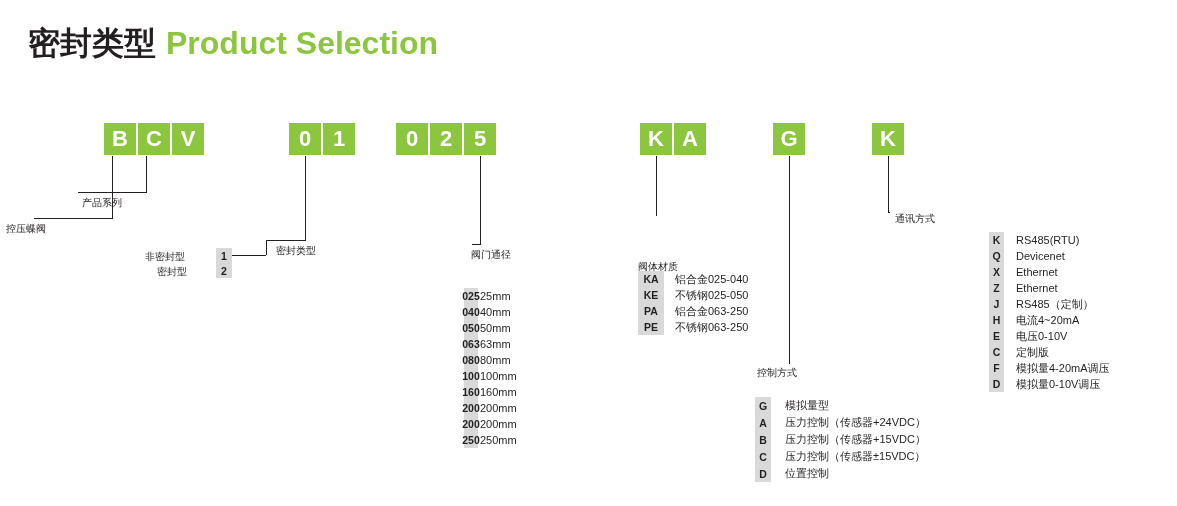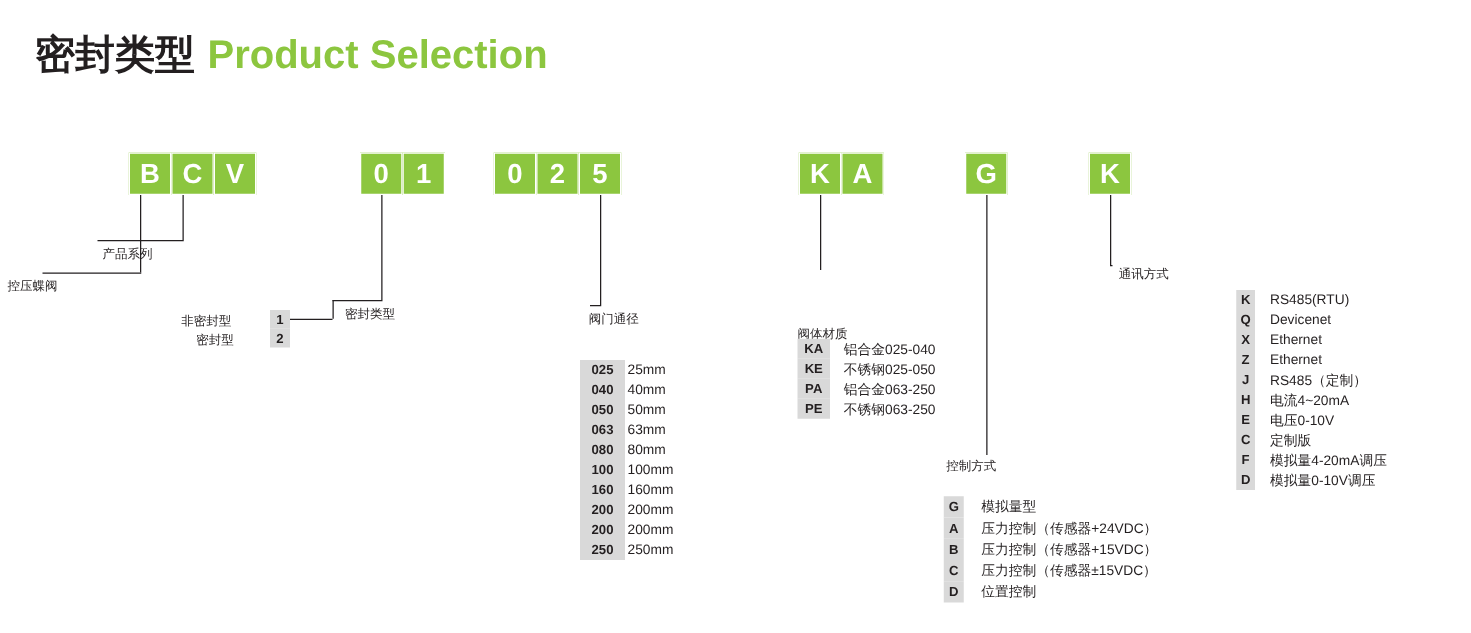--- a/index.html
+++ b/index.html
@@ -43,21 +43,21 @@
   .keycell{
     background:#d9d9d9;
     font-size:10.5px;font-weight:bold;
     color:#231f20;
     display:flex;align-items:center;justify-content:center;
     box-sizing:border-box;
   }
   .keytxt{font-size:11px;color:#231f20;white-space:nowrap;}
 
   .seal-key .keycell{width:16px;height:15px;}
-  .dia-key .keycell{width:36px;height:16px;}
+  .dia-key .keycell{width:14px;height:16px;}
   .dia-key .keyrow{height:16px;}
   .dia-key .keytxt{margin-left:2px;}
   .mat-key .keycell{width:26px;height:16px;}
   .mat-key .keyrow{height:16px;}
   .mat-key .keytxt{margin-left:11px;}
   .ctl-key .keycell{width:16px;height:17px;}
   .ctl-key .keyrow{height:17px;}
   .ctl-key .keytxt{margin-left:14px;text-align:center;}
   .com-key .keycell{width:15px;height:16px;}
   .com-key .keyrow{height:16px;}

